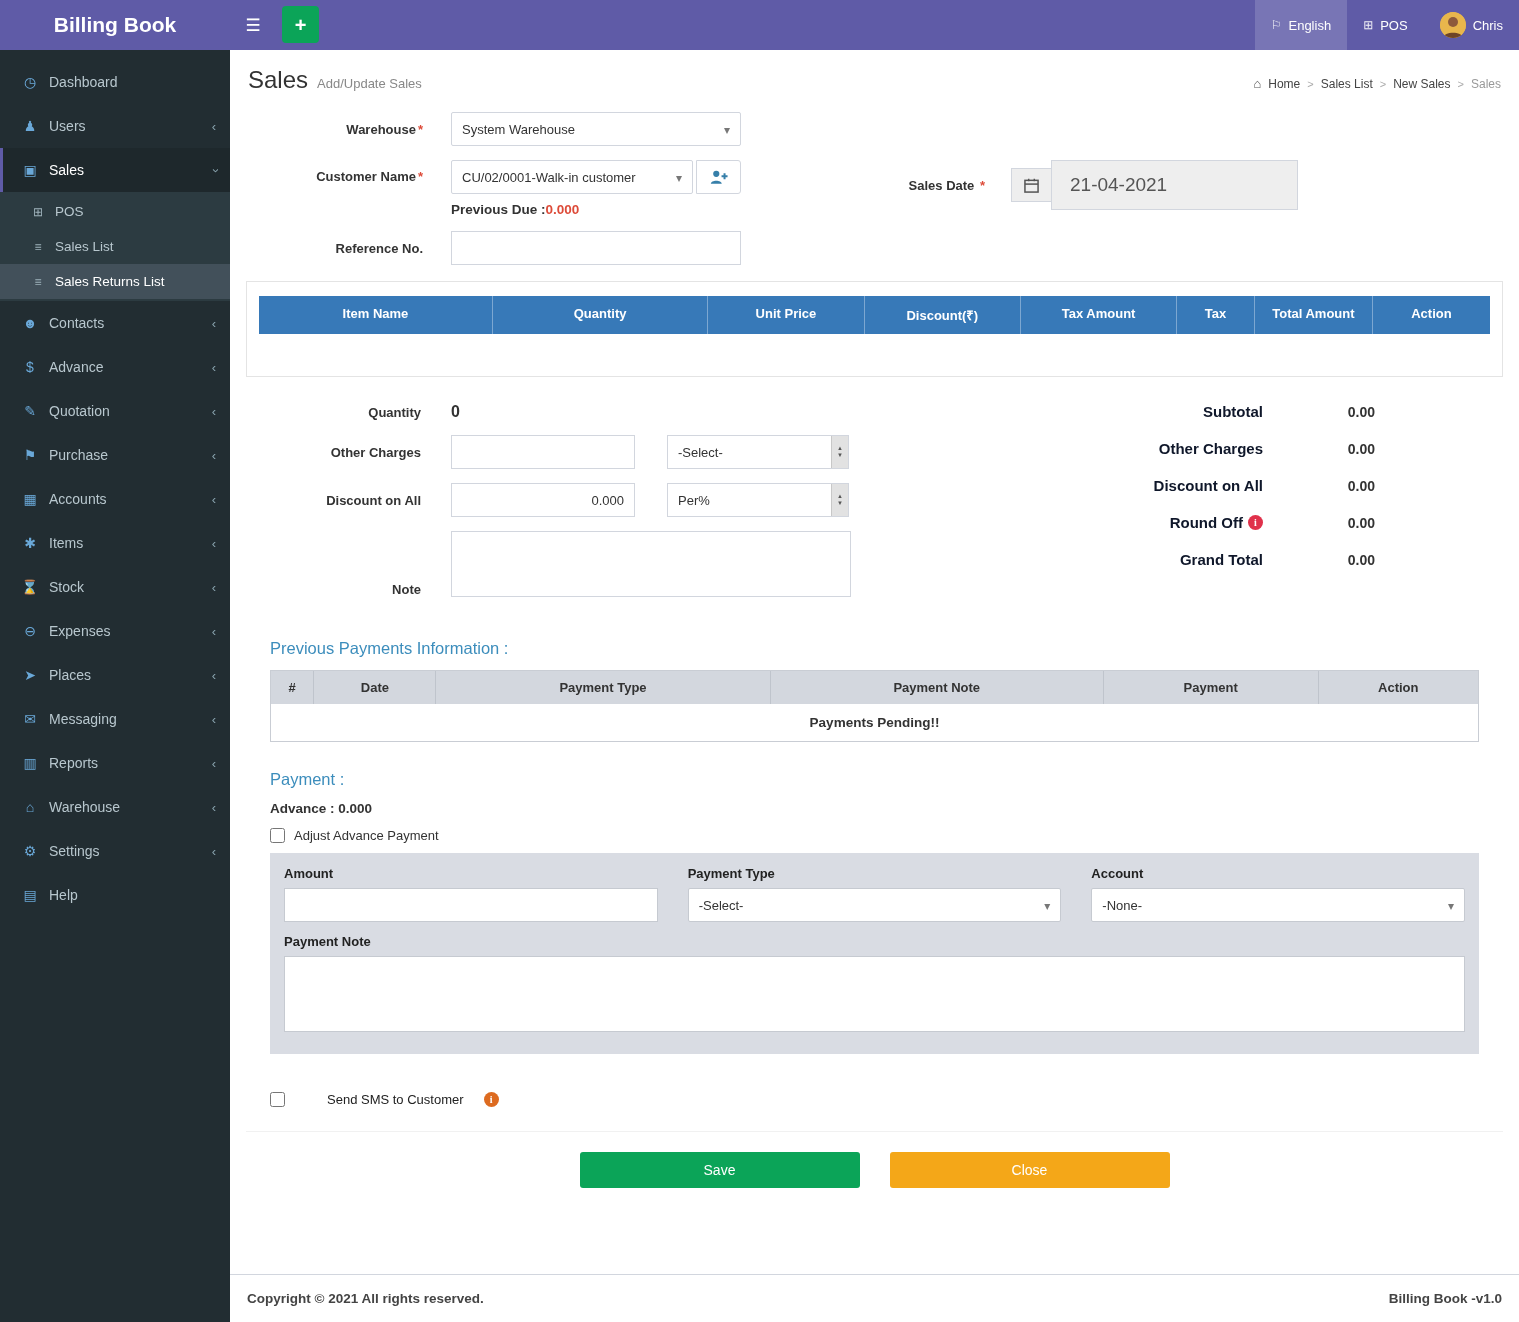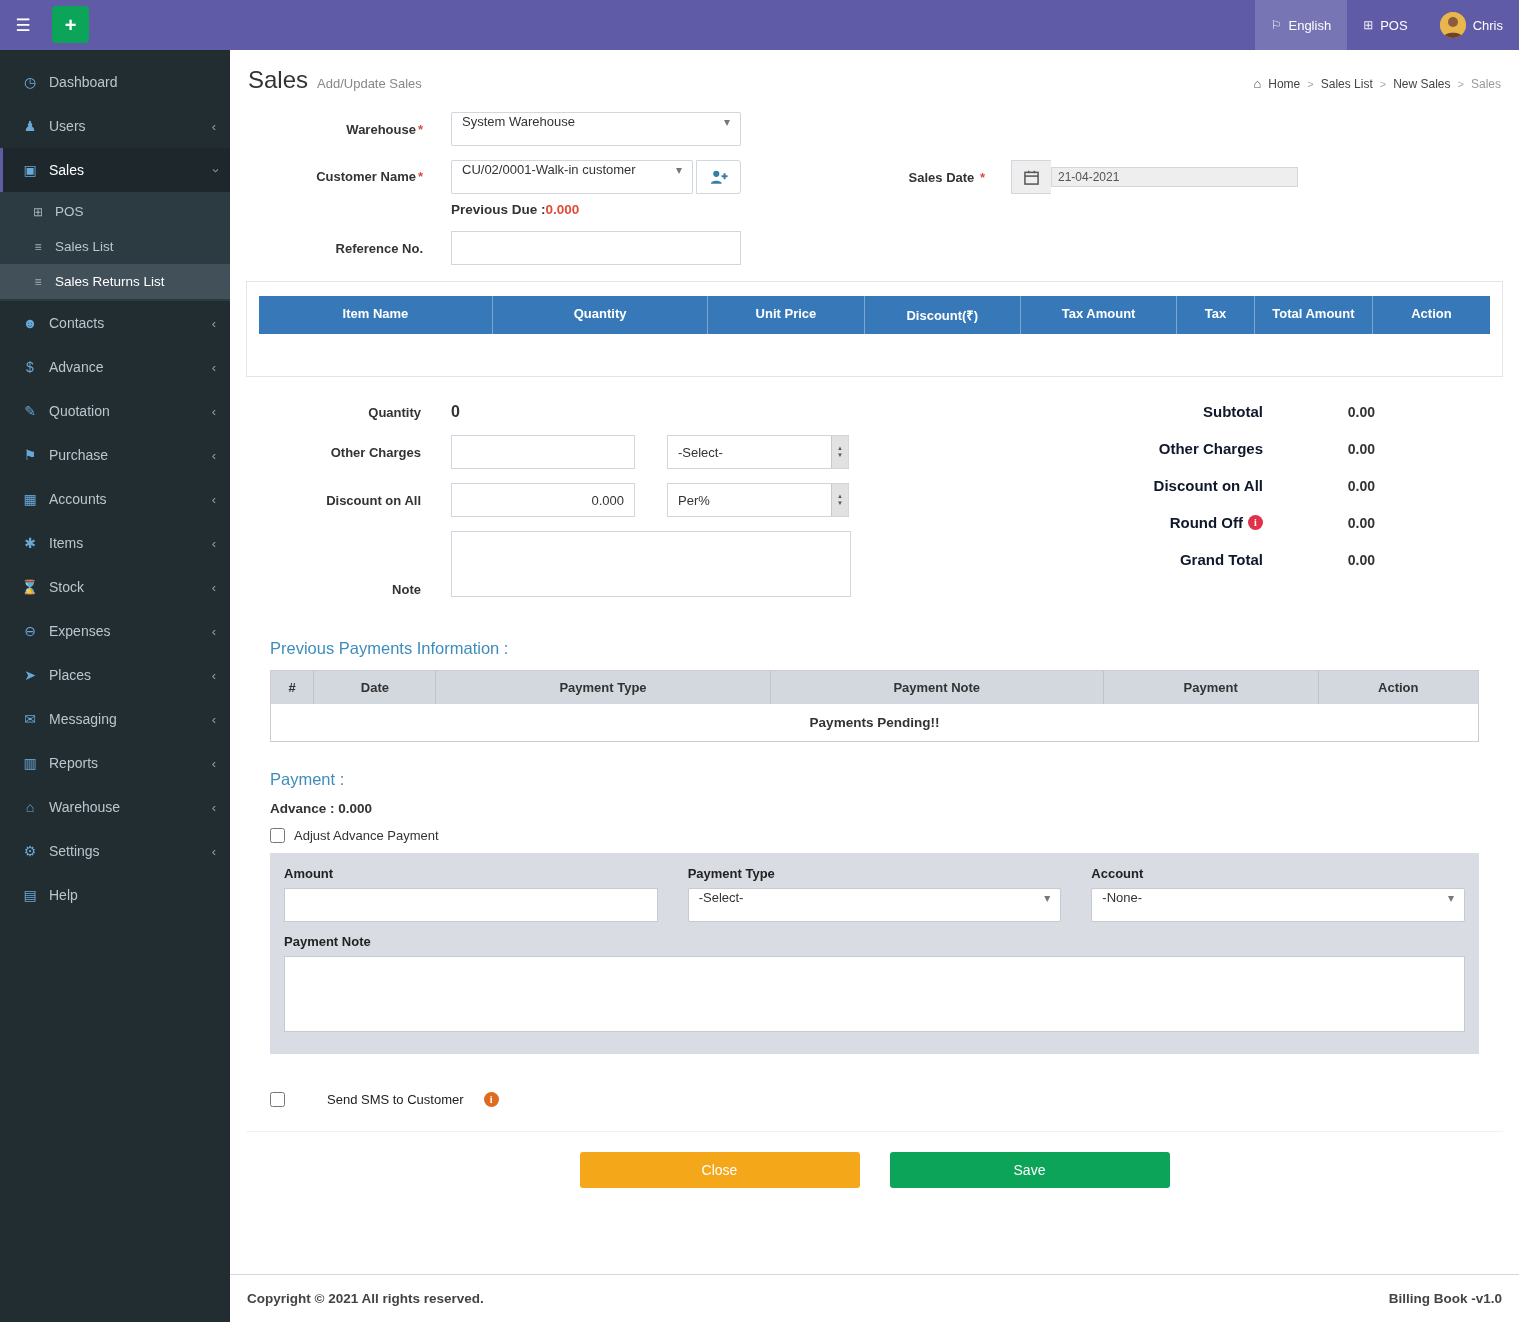--- a/index.html
+++ b/index.html
@@ -46,30 +46,30 @@
 
   
   .card{padding:8px 16px 0;}
   .frow{display:flex;align-items:center;margin-bottom:14px;}
   .frow.top{align-items:flex-start;}
   .flabel{width:205px;text-align:right;padding-right:28px;font-weight:bold;font-size:13px;color:#333;white-space:nowrap;}
   .req{color:var(--red);font-weight:bold;margin-left:2px;}
   .input,.fselect,.ta{border:1px solid var(--border);background:#fff;font-size:13px;color:#333;}
   .input{height:34px;padding:0 10px;}
   .input::placeholder{color:#aaa;}
-  .fselect{height:34px;display:flex;align-items:flex-end;justify-content:space-between;padding:16px 10px;cursor:pointer;border-radius:2px;}
+  .fselect{height:34px;display:flex;align-items:center;justify-content:space-between;padding:0 10px;cursor:pointer;border-radius:2px;}
   .caret::before{content:"▾";color:#777;font-size:12px;}
   .w-290{width:290px;} .w-240{width:242px;} .w-184{width:184px;} .w-182{width:182px;}
   .addcust{width:45px;height:34px;border:1px solid var(--border);background:#fff;border-radius:0 3px 3px 0;margin-left:3px;cursor:pointer;display:flex;align-items:center;justify-content:center;}
   .prevdue{margin-top:8px;font-size:13.5px;}
   .prevdue .lab{font-weight:bold;color:#333;}
   .prevdue .val{color:var(--red);font-weight:bold;}
   .date-group{margin-left:auto;margin-right:205px;display:flex;align-items:center;}
   .date-addon{width:40px;height:34px;background:#eee;border:1px solid var(--border);border-right:none;display:flex;align-items:center;justify-content:center;cursor:pointer;}
-  .date-input{width:247px;height:20px;background:#eee;border:1px solid var(--border);padding:0 6px;font-size:12px;color:#555;}
+  .date-input{width:247px;height:50px;background:#eee;border:1px solid var(--border);padding:0 18px;font-size:19px;color:#555;}
 
   
   .items-panel{border:1px solid #e4e4e4;margin:16px 0 0;padding:14px 12px 42px;}
   .search-group{width:772px;margin:0 auto 15px;display:flex;height:34px;}
   .search-addon{width:40px;background:#eee;border:1px solid var(--border);border-right:none;display:flex;align-items:center;justify-content:center;}
   .barcode{width:16px;height:14px;background:repeating-linear-gradient(90deg,#555 0 2px,transparent 2px 4px);}
   .search-input{flex:1;border:1px solid var(--border);padding:0 10px;font-size:13px;}
   .items-head{display:grid;grid-template-columns:19% 17.5% 12.7% 12.7% 12.7% 6.3% 9.6% 9.5%;background:var(--thead);}
   .items-head>div{color:#fff;font-size:13px;font-weight:bold;text-align:center;padding:10px 4px;border-right:1px solid rgba(255,255,255,.35);}
   .items-head>div:last-child{border-right:none;}
@@ -124,20 +124,21 @@
   .btn-save{background:var(--green);}
   .btn-close{background:var(--orange);}
 
   .footer{margin-top:auto;height:48px;border-top:1px solid var(--border);background:#fff;display:flex;align-items:center;padding:0 17px;font-size:13.5px;font-weight:bold;color:#444;}
   .footer .right{margin-left:auto;}
 </style>
 </head>
 <body>
 
 <header class="topbar">
+  <div class="brand">Billing Book</div>
   <button class="hamburger">☰</button>
   <button class="addbtn">+</button>
   <div class="nav-right">
     <div class="nav-item hl">
       <span class="nav-icon">⚐</span>
       <span>English</span>
     </div>
     <div class="nav-item">
       <span class="nav-icon">⊞</span>
       <span>POS</span>
@@ -444,22 +445,22 @@
       </div>
     </div>
 
     <div class="sms-row">
       <input type="checkbox" class="chk" style="">
       <span class="lab">Send SMS to Customer</span>
       <span class="info-circle info-orange"></span>
     </div>
 
     <div class="actions">
+      <button class="btn btn-save">Save</button>
       <button class="btn btn-close">Close</button>
-      <button class="btn btn-save">Save</button>
     </div>
   </div>
 
   <footer class="footer">
     <span>Copyright © 2021 All rights reserved.</span>
     <span class="right">Billing Book -v1.0</span>
   </footer>
 </main>
 
 </body></html>

